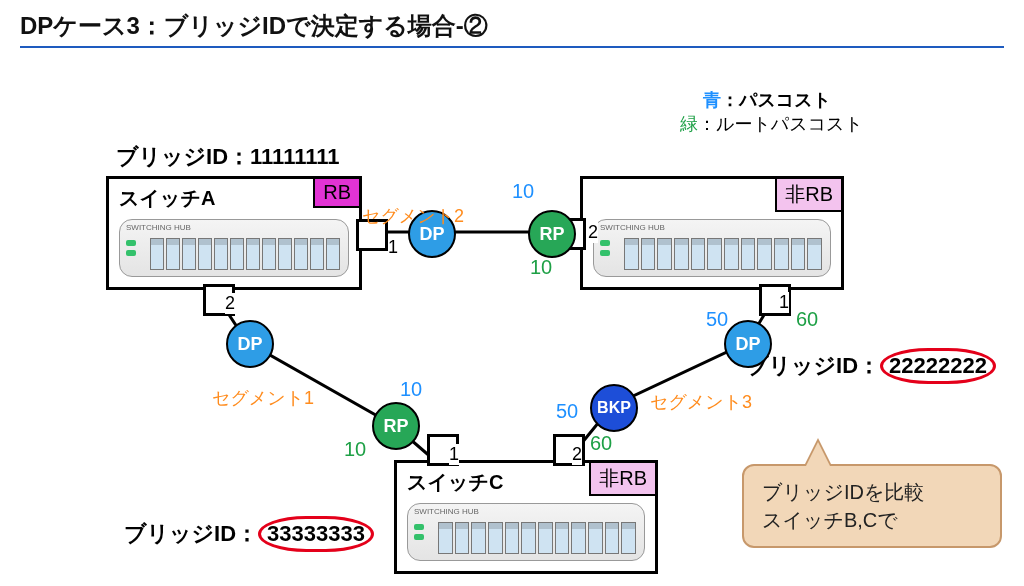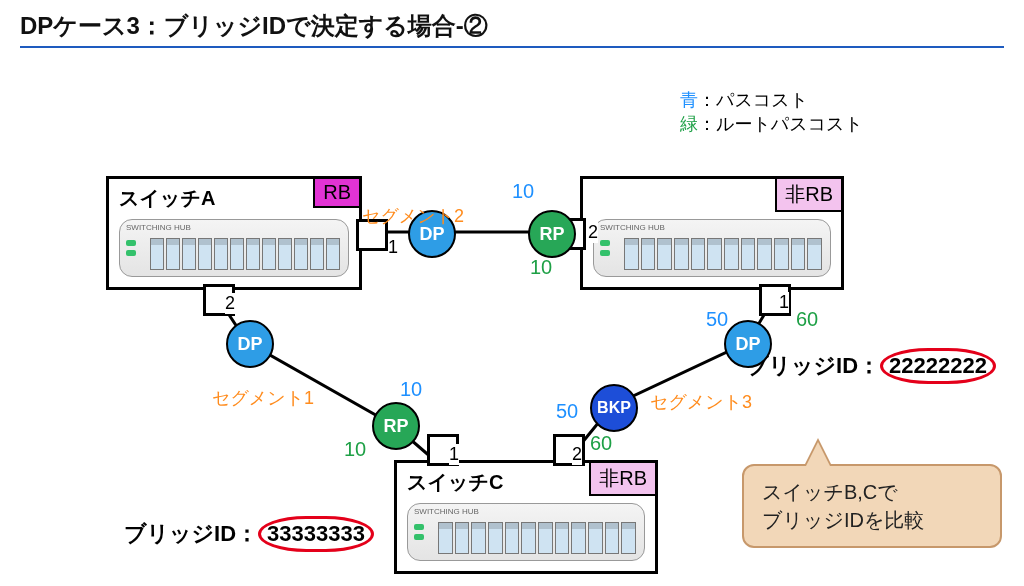--- a/index.html
+++ b/index.html
@@ -30,21 +30,22 @@
     left: 20px;
     top: 46px;
     width: 984px;
     height: 0;
     border-top: 2px solid #1e5bbf;
   }
   .legend-blue {
     position: absolute;
     color: #1e90ff;
     font-size: 18px;
-    font-weight: 400;
+    font-weight: 700;
+    margin-left: 23px;
   }
   .legend-green {
     position: absolute;
     color: #1ea046;
     font-size: 18px;
     font-weight: 400;
   }
   .black-label {
     position: absolute;
     font-size: 22px;
@@ -229,20 +230,21 @@
 
   <svg class="links">
 
     <path d="M 380 232 L 580 232" stroke="#000" stroke-width="3" fill="none"></path>
 
     <path d="M 218 298 L 247 342 L 395 426 L 440 465" stroke="#000" stroke-width="3" fill="none"></path>
 
     <path d="M 774 298 L 748 342 L 612 406 L 568 460" stroke="#000" stroke-width="3" fill="none"></path>
   </svg>
 
+  <div class="black-label" style="left:116px; top:142px;">ブリッジID：11111111</div>
 
   <div class="switch-box" style="left:106px; top:176px; width:250px; height:108px;">
     <div class="switch-title">スイッチA</div>
     <div class="rb-tag">RB</div>
     <div class="hub">
       <div class="hub-label">SWITCHING HUB</div>
       <div class="led"></div>
       <div class="ports">
         <div></div>
           <div></div>
@@ -347,17 +349,17 @@
   <div class="blue-num" style="left:400px; top:378px;">10</div>
   <div class="green-num" style="left:344px; top:438px;">10</div>
 
   <div class="blue-num" style="left:706px; top:308px;">50</div>
   <div class="green-num" style="left:796px; top:308px;">60</div>
 
   <div class="blue-num" style="left:556px; top:400px;">50</div>
   <div class="green-num" style="left:590px; top:432px;">60</div>
 
   <div class="callout" style="left:742px; top:464px; width:220px;">
+    <div>ブリッジIDを比較</div>
     <div>スイッチB,Cで</div>
-    <div>ブリッジIDを比較</div>
   </div>
 
 </div>
 
 </body></html>

